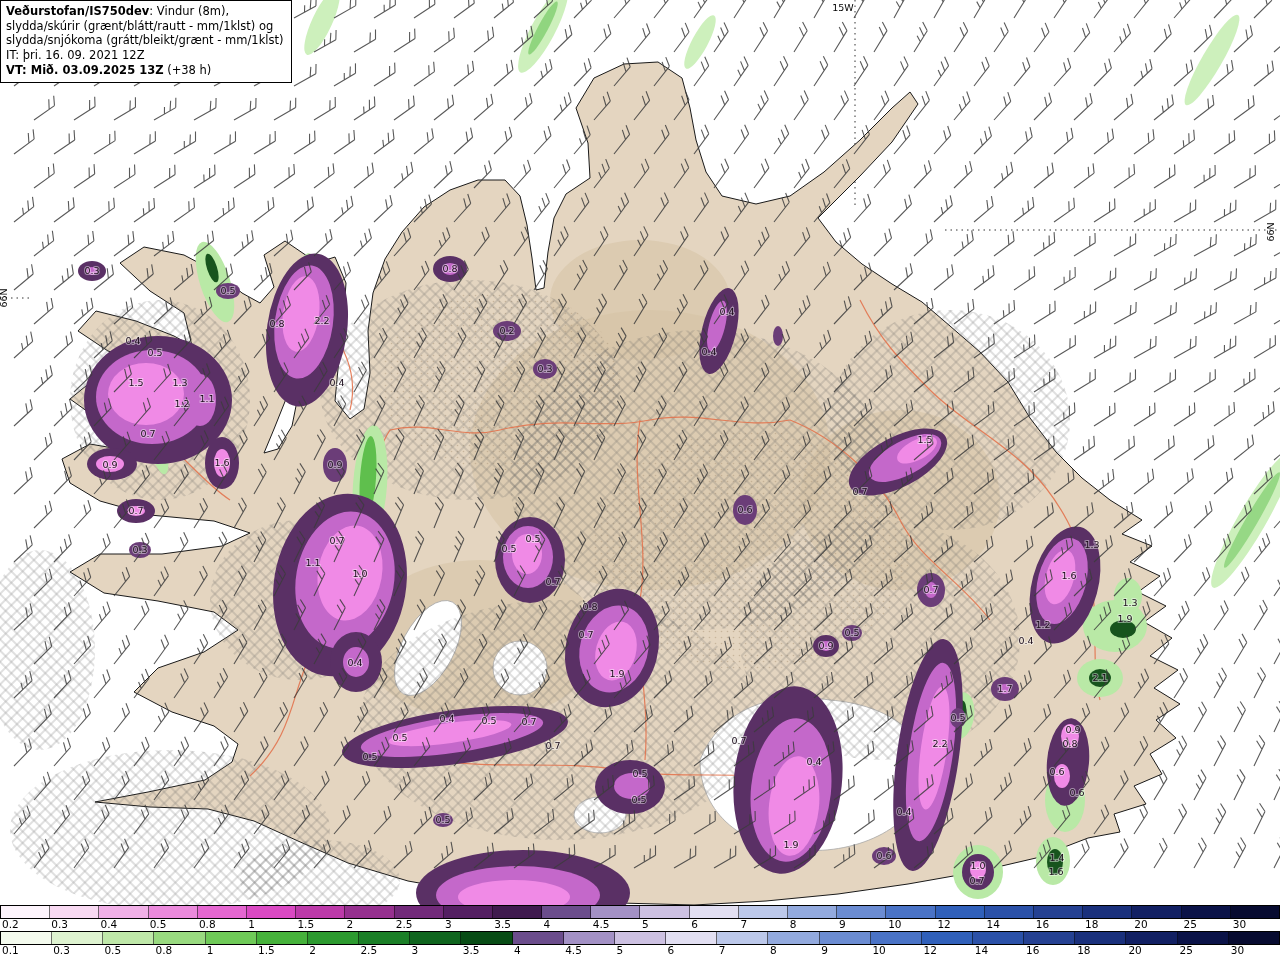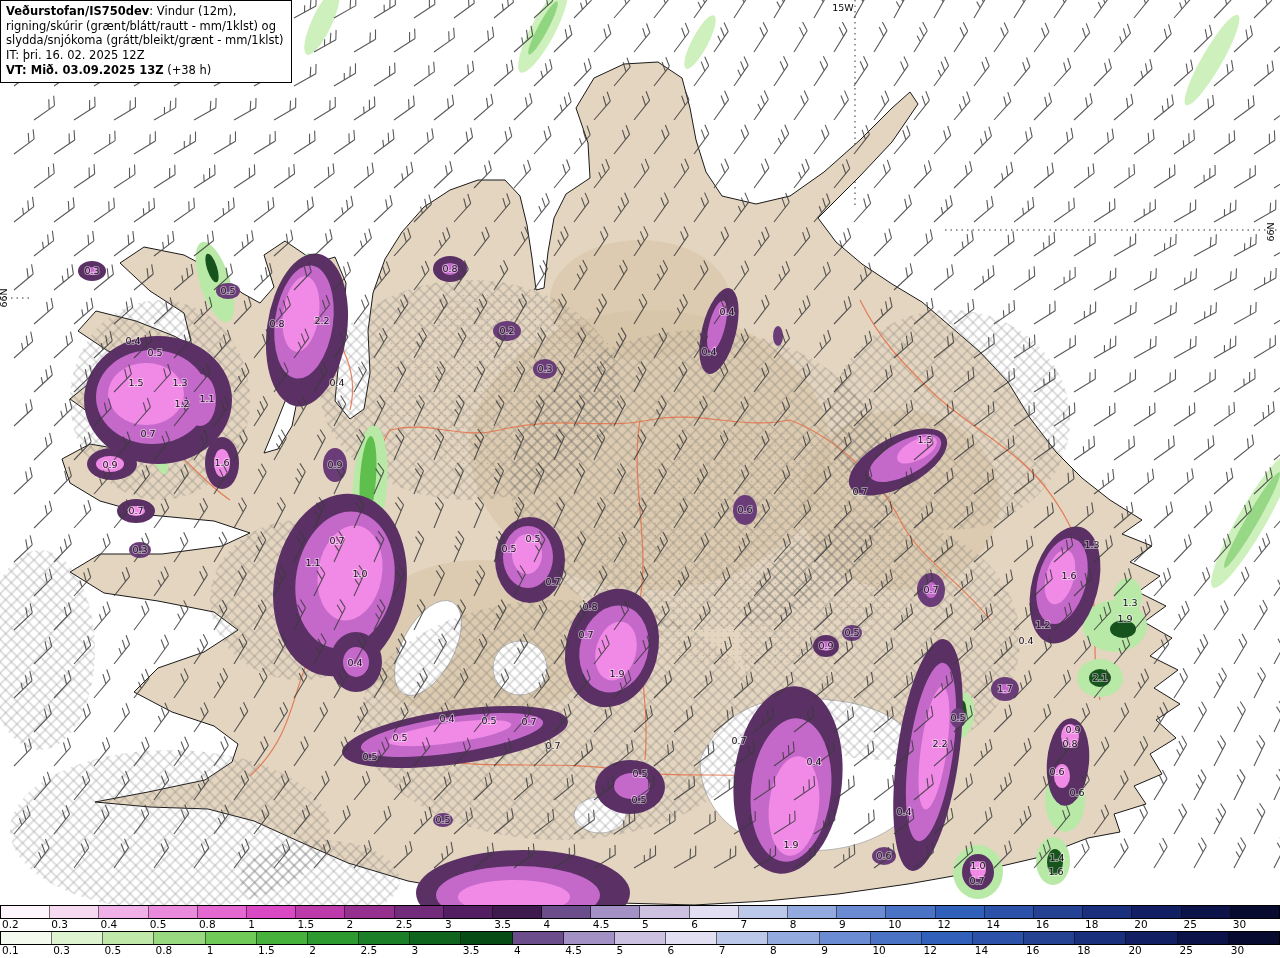--- a/index.html
+++ b/index.html
@@ -1252,20 +1252,20 @@
           <span style="left: 1026px;">16</span>
           <span style="left: 1077.2px;">18</span>
           <span style="left: 1128.4px;">20</span>
           <span style="left: 1179.6px;">25</span>
           <span style="left: 1230.8px;">30</span>
         </div>
     </div>
   </div>
 
   <div class="infobox">
-    <div><b>Veðurstofan/IS750dev</b><span>: Vindur (12m),</span></div>
-    <div>rigning/skúrir (grænt/blátt/rautt - mm/1klst) og</div>
+    <div><b>Veðurstofan/IS750dev</b><span>: Vindur (8m),</span></div>
+    <div>slydda/skúrir (grænt/blátt/rautt - mm/1klst) og</div>
     <div>slydda/snjókoma (grátt/bleikt/grænt - mm/1klst)</div>
-    <div>IT: þri. 16. 02. 2025 12Z</div>
+    <div>IT: þri. 16. 09. 2021 12Z</div>
     <div><b>VT: Mið. 03.09.2025 13Z</b><span> (+38 h)</span></div>
   </div>
 
 </div>
 
 </body></html>

